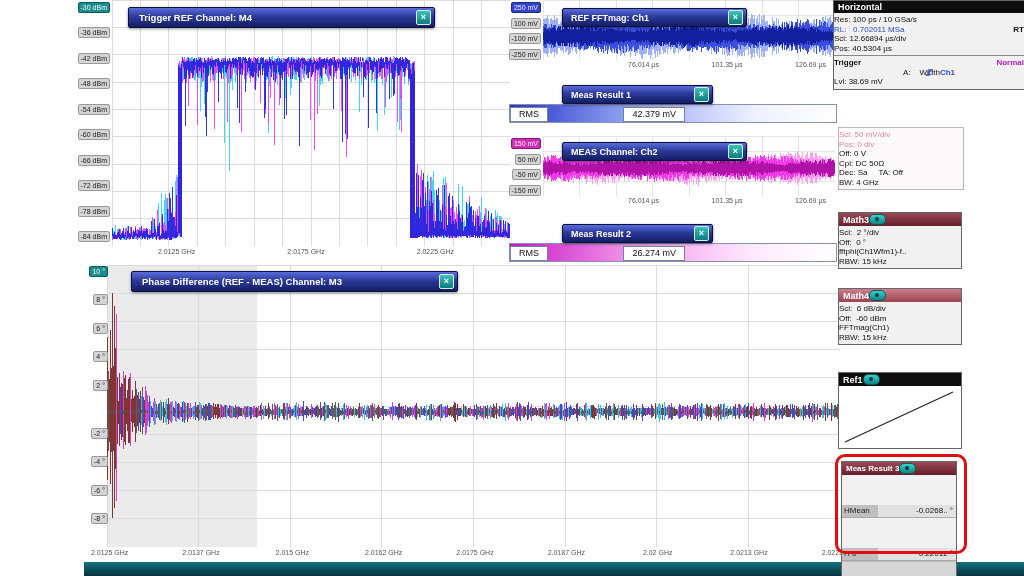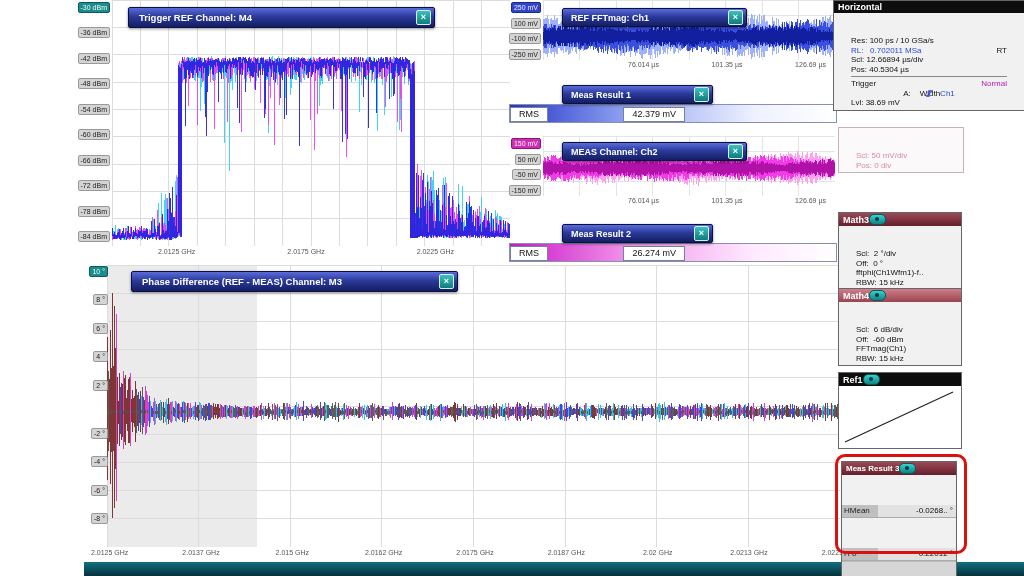--- a/index.html
+++ b/index.html
@@ -30,27 +30,27 @@
   .bluegrad{background:linear-gradient(90deg,#2636c8 0%,#8ea0f0 35%,#eef1ff 75%,#ffffff 100%);}
   .maggrad{background:linear-gradient(90deg,#c818c8 0%,#f090e8 35%,#ffeaff 75%,#ffffff 100%);}
   .cell{background:#fff;border:1px solid #7780a0;padding:0 8px;font-size:9px;line-height:13px;color:#111;}
   .sp1{flex:0.55;} .sp2{flex:1.1;}
   
   .panel{position:absolute;border:1px solid #666;background:#f1f1f1;font-size:8px;color:#111;z-index:5;}
   .panel .hd{background:#0d0d0d;color:#fff;font-weight:bold;font-size:9px;padding:1px 4px;
     display:flex;justify-content:flex-start;align-items:center;}
   .maroonhd{background:linear-gradient(180deg,#9a4a56,#651f2b) !important;}
   .pinkhd{background:linear-gradient(180deg,#cc7f8b,#9c434f) !important;}
-  .panel .bd{padding:2px 17px;margin-top:21px;}
+  .panel .bd{padding:2px 0;}
   .panel .bd div{line-height:9.5px;white-space:pre;}
   .row{display:flex;justify-content:space-between;align-items:center;white-space:pre;}
   .sep{border-top:1px solid #888;margin:2px 0;}
-  .b{font-weight:normal;}
+  .b{font-weight:bold;}
   .blueTxt{color:#2a4ad4;}
-  .magTxt{color:#b020b0;font-weight:normal;}
+  .magTxt{color:#b020b0;font-weight:bold;}
   .faded{color:#d88aa8;}
   .eye{width:15px;height:9px;background:linear-gradient(180deg,#3cd0d0,#0e8484);border:1px solid #0a5a5a;
     border-radius:5px;position:relative;flex:0 0 auto;}
   .eye:after{content:"";position:absolute;left:5px;top:2px;width:4px;height:4px;background:#053c3c;border-radius:50%;}
   
   .m3row{display:flex;height:12px;border-bottom:1px solid #aaa;margin-top:30px;}
   .m3lab{background:#bfbfbf;width:34px;font-size:8px;line-height:12px;padding-left:2px;color:#222;}
   .m3val{background:#e2e2e2;flex:1;font-size:8px;line-height:12px;text-align:right;padding-right:3px;color:#111;}
   .m3plot{height:38px;background:#d6d6d6;border-top:1px solid #bbb;}
   .hilite{position:absolute;border:3px solid #dd0f0f;border-radius:10px;z-index:9;pointer-events:none;}
@@ -218,20 +218,21 @@
         </svg>
         <span class="blueTxt b">Ch1</span>
       </div>
       <div>Lvl: 38.69 mV</div>
     </div>
   </div>
 
   <div class="panel" style="left:838px;top:127px;width:124px;background:rgba(252,248,250,.92);border-color:#c8b0bc">
     <div class="bd">
       <div><div class="faded">Scl: 50 mV/div</div><div class="faded">Pos: 0 div</div></div>
+      <div><div>Off: 0 V</div><div>Cpl: DC 50Ω</div><div>Dec: Sa     TA: Off</div><div>BW: 4 GHz</div></div>
     </div>
   </div>
 
   <div class="panel" style="left:838px;top:212px;width:122px">
     <div class="hd maroonhd">
       <span>Math3</span>
       <span class="eye"></span>
     </div>
     <div class="bd">
         <div>Scl:  2 °/div</div>

